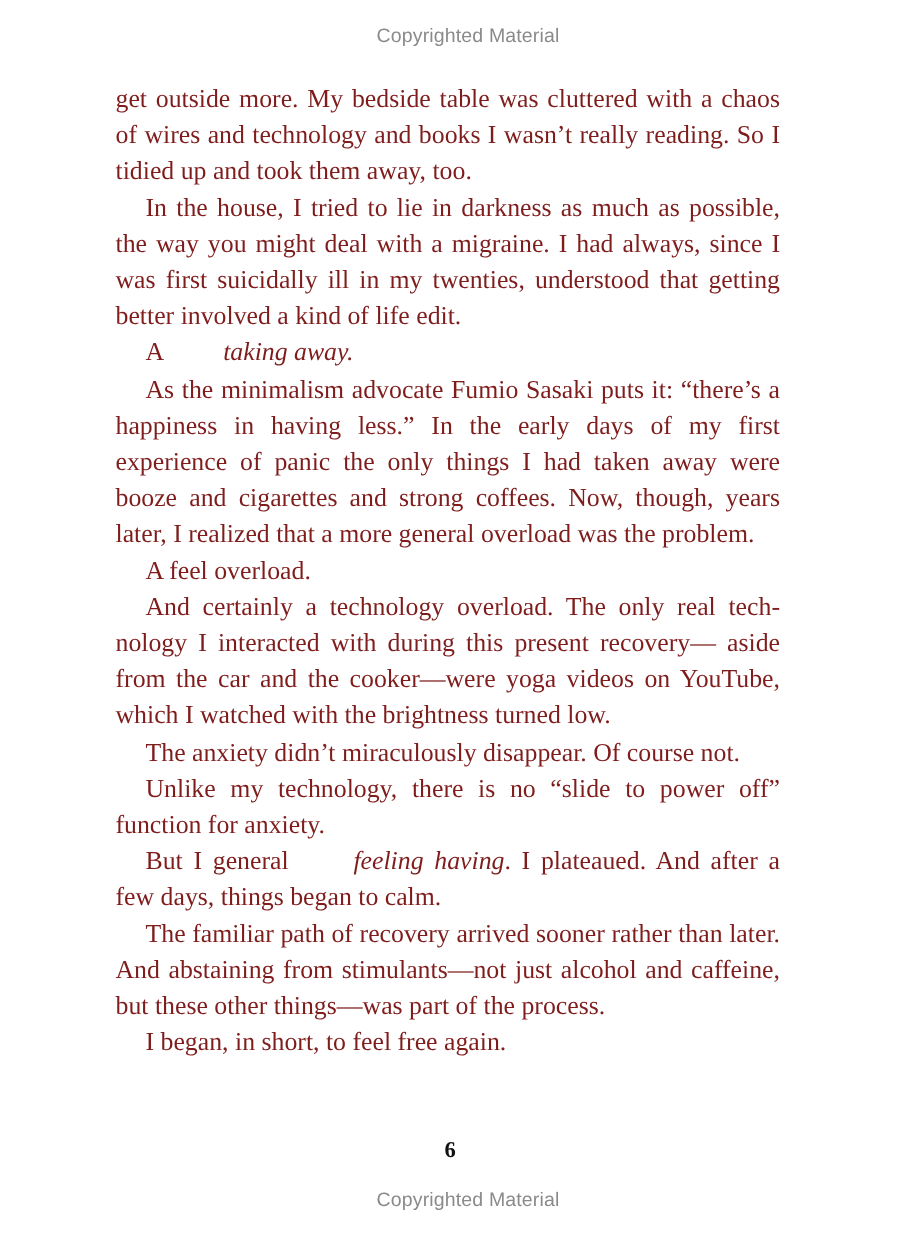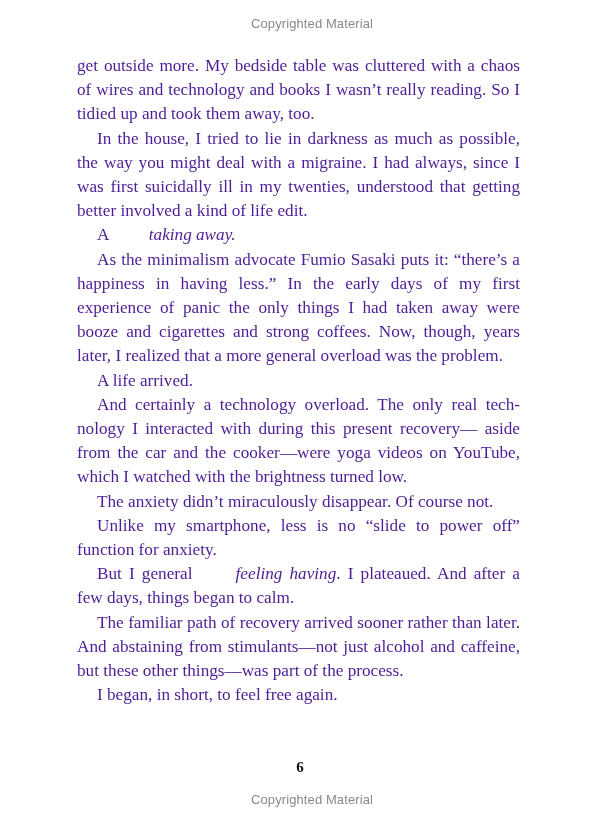--- a/index.html
+++ b/index.html
@@ -7,45 +7,45 @@
     .watermark {
       position: absolute; left: 0; width: 600px; text-align: center;
       font-family: "Liberation Sans", sans-serif; font-size: 13px;
       color: #8a8a8a; letter-spacing: 0.1px; padding-left: 12px;
     }
     .wm-top { top: 16px; }
     .wm-bottom { top: 792px; }
     .page-body {
       position: absolute; left: 77px; top: 54px; width: 443px;
       font-family: "Liberation Serif", serif; font-size: 17.2px;
-      line-height: 24.2px; color: #4c1d95; text-align: justify;
+      line-height: 24.2px; color: #7f1d1d; text-align: justify;
       hyphens: manual;
     }
     .page-body p { margin: 0; }
     .page-body p.indent { text-indent: 20px; }
     .page-body em { font-style: italic; margin-left: 36px; }
     .page-number {
       position: absolute; left: 0; width: 600px; top: 759px; text-align: center;
       font-family: "Liberation Serif", serif; font-size: 15px; font-weight: bold; color: #111;
     }
   </style>
 </head>
 <body>
 
 <div class="watermark wm-top">Copyrighted Material</div>
 
 <div class="page-body">
   <p><span>get outside more. My bedside table was cluttered with a chaos of wires and technology and books I wasn’t really reading. So I tidied up and took them away, too.</span></p>
   <p class="indent"><span>In the house, I tried to lie in darkness as much as possi­ble, the way you might deal with a migraine. I had always, since I was first suicidally ill in my twenties, understood that getting better involved a kind of life edit.</span></p>
   <p class="indent"><span>A </span><em>taking away.</em></p>
   <p class="indent"><span>As the minimalism advocate Fumio Sasaki puts it: “there’s a happiness in having less.” In the early days of my first experience of panic the only things I had taken away were booze and cigarettes and strong coffees. Now, though, years later, I realized that a more general overload was the problem.</span></p>
-  <p class="indent"><span>A life arrived.</span></p>
+  <p class="indent"><span>A feel overload.</span></p>
   <p class="indent"><span>And certainly a technology overload. The only real tech­nology I interacted with during this present recovery— aside from the car and the cooker—were yoga videos on YouTube, which I watched with the brightness turned low.</span></p>
   <p class="indent"><span>The anxiety didn’t miraculously disappear. Of course not.</span></p>
-  <p class="indent"><span>Unlike my smartphone, less is no “slide to power off” function for anxiety.</span></p>
+  <p class="indent"><span>Unlike my technology, there is no “slide to power off” function for anxiety.</span></p>
   <p class="indent"><span>But I general </span><em>feeling having</em><span>. I plateaued. And after a few days, things began to calm.</span></p>
   <p class="indent"><span>The familiar path of recovery arrived sooner rather than later. And abstaining from stimulants—not just alcohol and caffeine, but these other things—was part of the process.</span></p>
   <p class="indent"><span>I began, in short, to feel free again.</span></p>
 </div>
 
 <div class="page-number">6</div>
 
 <div class="watermark wm-bottom">Copyrighted Material</div>
 
 </body></html>

